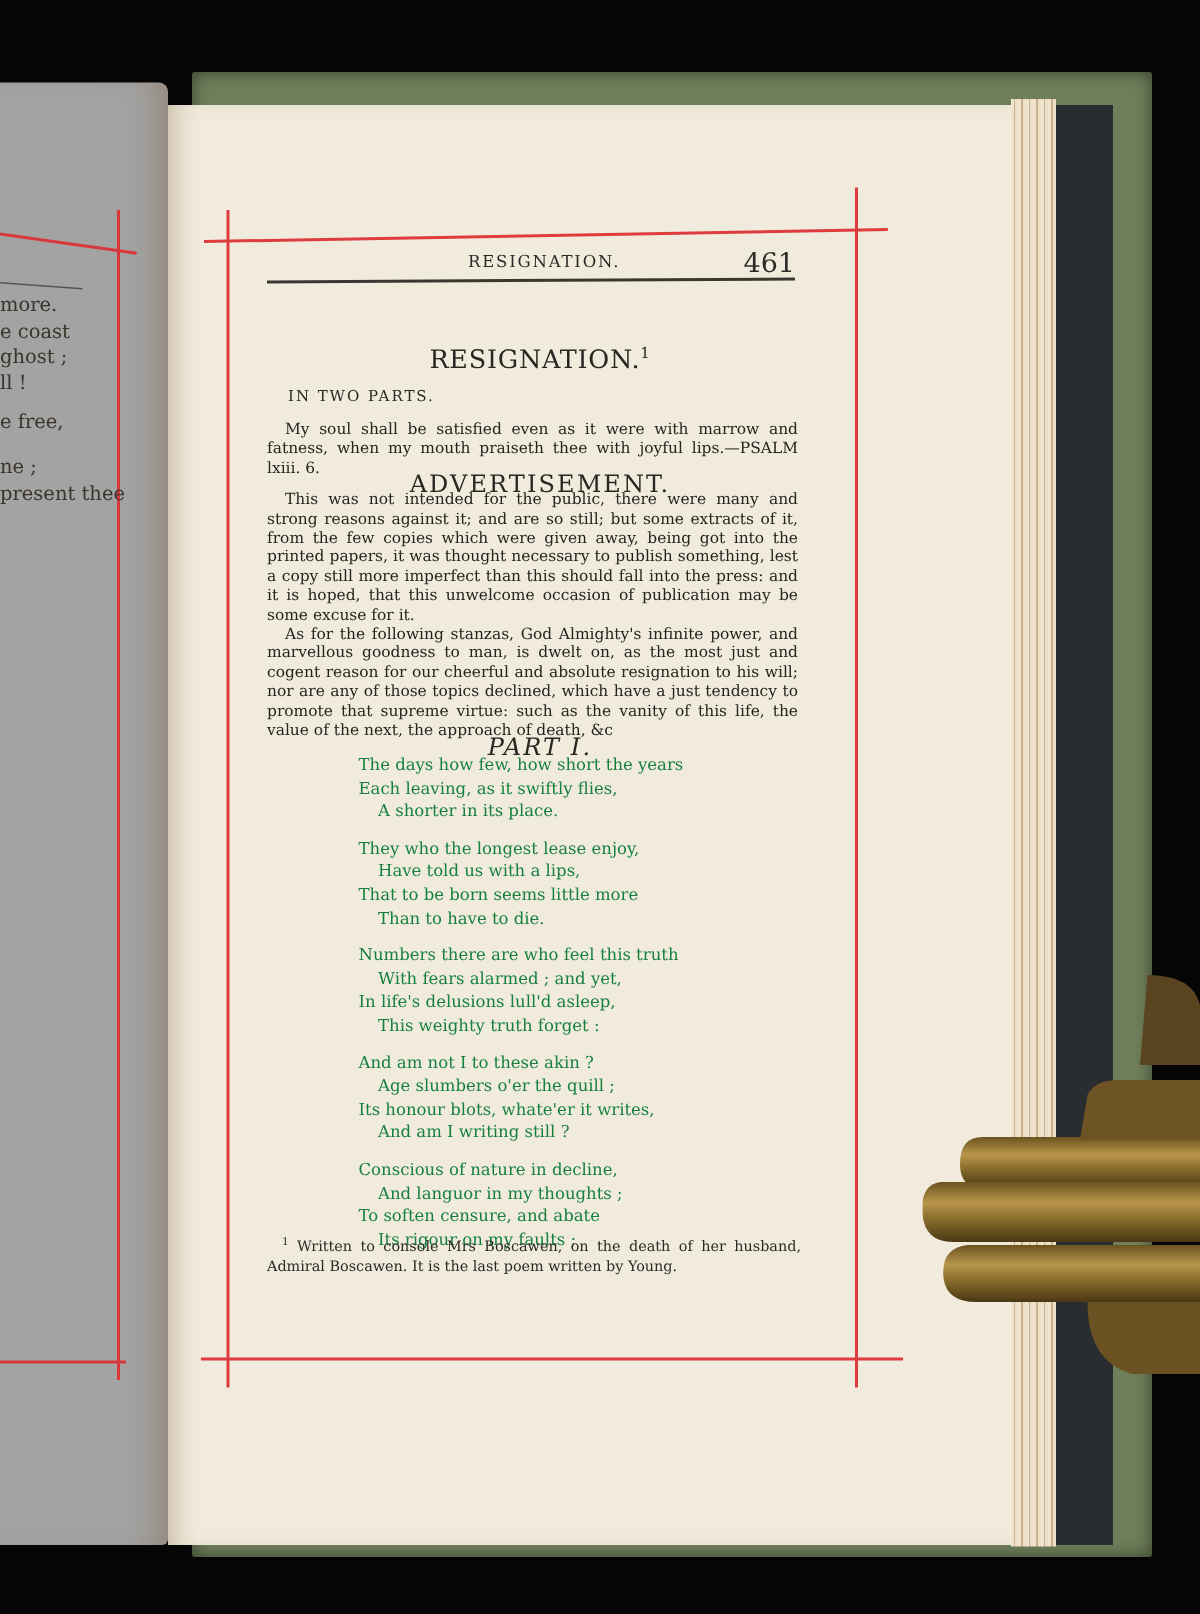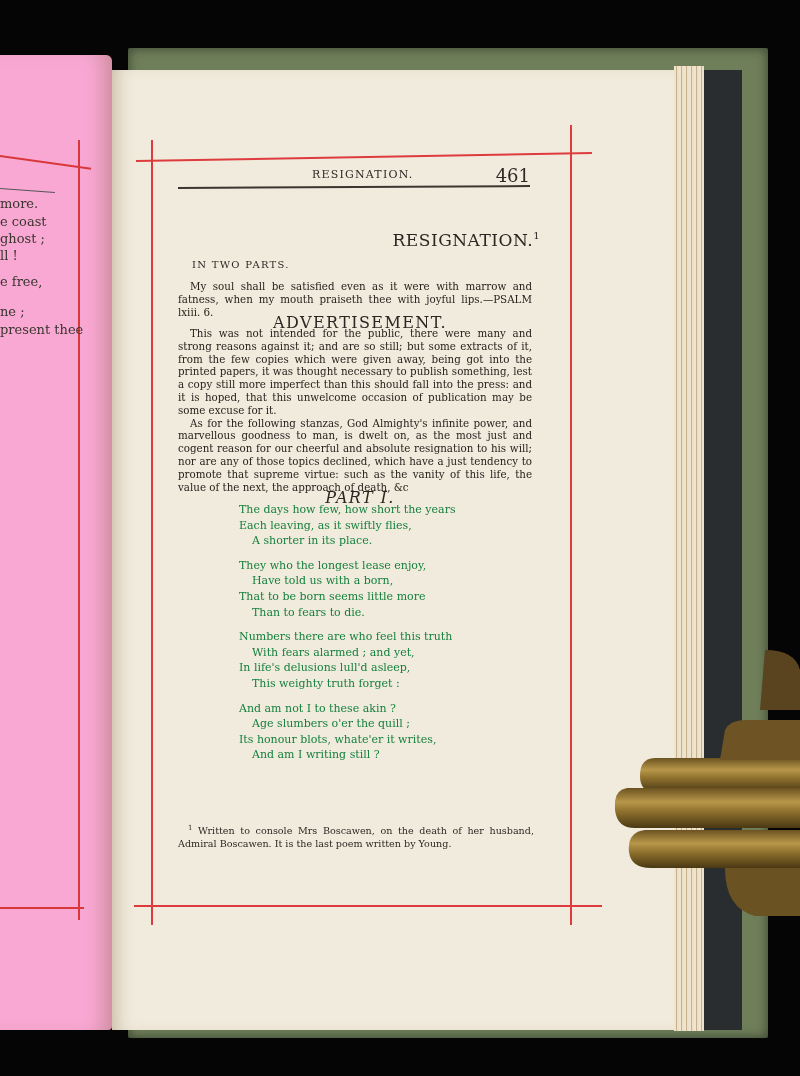--- a/index.html
+++ b/index.html
@@ -4,37 +4,37 @@
 <style>
   html, body { margin:0; padding:0; }
   body { width:800px; height:1076px; background:#050505; position:relative; overflow:hidden;
          font-family:"DejaVu Serif", serif; }
   .abs { position:absolute; }
   
   .cover-green { left:128px; top:48px; width:640px; height:990px; background:#6f7f5a;
                  border-radius:2px; box-shadow: inset 0 0 12px rgba(0,0,0,0.5); }
   .cover-dark { left:700px; top:70px; width:42px; height:960px; background:#2a2d30; }
   
-  .left-page { left:0; top:55px; width:112px; height:975px; background:#f9a8d4;
+  .left-page { left:0; top:55px; width:112px; height:975px; background:#a3a3a3;
                border-radius:0 6px 4px 0; box-shadow: inset -18px 0 20px -10px rgba(120,90,50,0.35); overflow:hidden; }
   .left-page .rule-h { position:absolute; height:2px; background:#d8383a; }
   .left-page .rule-v { position:absolute; width:2px; background:#d8383a; }
   .left-text { position:absolute; left:0; font-size:13px; color:#3a352c; line-height:17px; white-space:nowrap; }
   
   .right-page { left:112px; top:70px; width:574px; height:960px; background:#f1ebdd;
                 box-shadow: inset 14px 0 18px -10px rgba(120,90,50,0.35); }
   .page-edges { left:674px; top:66px; width:30px; height:965px;
                 background:repeating-linear-gradient(90deg,#efe4cf 0 2px,#c9b08c 2px 3px,#ece0c8 3px 5px); }
   .frame-h { position:absolute; height:2px; background:#dd3b3d; }
   .frame-v { position:absolute; width:2px; background:#dd3b3d; }
   .running-head { left:180px; top:168px; width:350px; font-size:11px; letter-spacing:1.2px; color:#2c2a26; }
   .running-head .rh-title { position:absolute; left:132px; top:0; }
   .running-head .rh-page { position:absolute; right:0; top:-3px; font-size:18px; letter-spacing:0; }
   .head-rule { left:178px; top:186px; width:352px; height:1.5px; background:#3a3630; transform:rotate(-0.3deg); }
-  .title { left:180px; top:230px; width:360px; text-align:right; font-size:17px; letter-spacing:0.5px; color:#2a2722; }
+  .title { left:180px; top:230px; width:360px; text-align:center; font-size:17px; letter-spacing:0.5px; color:#2a2722; }
   .title sup { font-size:10px; }
   .subtitle { left:192px; top:259px; width:360px; text-align:left; font-size:10px; letter-spacing:1.3px; color:#2a2722; }
   .prose { left:178px; width:354px; font-size:10.3px; line-height:12.8px; color:#26231e; text-align:justify; }
   .prose p { margin:0; text-indent:12px; }
   .section-head { left:180px; width:360px; text-align:center; font-size:16px; letter-spacing:1.4px; color:#2a2722; }
   .poem { left:239px; width:300px; font-size:11px; line-height:15.6px; color:#15803d; }
   .stanza { margin-bottom:9px; }
   .stanza .line { display:block; white-space:nowrap; }
   .stanza .line.indent { padding-left:13px; }
   .footnote { left:178px; top:822px; width:356px; font-size:9.6px; line-height:13px; color:#2c2924; text-align:justify; }
@@ -91,35 +91,41 @@
 <div class="abs section-head" style="top:488px;font-style:italic;">PART I.</div>
 
 <div class="abs poem" style="top:502px;">
   <div class="stanza">
     <span class="line">The days how few, how short the years</span>
     <span class="line">Each leaving, as it swiftly flies,</span>
     <span class="line indent">A shorter in its place.</span>
   </div>
   <div class="stanza">
     <span class="line">They who the longest lease enjoy,</span>
-    <span class="line indent">Have told us with a born,</span>
+    <span class="line indent">Have told us with a lips,</span>
     <span class="line">That to be born seems little more</span>
-    <span class="line indent">Than to fears to die.</span>
+    <span class="line indent">Than to have to die.</span>
   </div>
   <div class="stanza">
     <span class="line">Numbers there are who feel this truth</span>
     <span class="line indent">With fears alarmed ; and yet,</span>
     <span class="line">In life's delusions lull'd asleep,</span>
     <span class="line indent">This weighty truth forget :</span>
   </div>
   <div class="stanza">
     <span class="line">And am not I to these akin ?</span>
     <span class="line indent">Age slumbers o'er the quill ;</span>
     <span class="line">Its honour blots, whate'er it writes,</span>
     <span class="line indent">And am I writing still ?</span>
+  </div>
+  <div class="stanza">
+    <span class="line">Conscious of nature in decline,</span>
+    <span class="line indent">And languor in my thoughts ;</span>
+    <span class="line">To soften censure, and abate</span>
+    <span class="line indent">Its rigour on my faults ;</span>
   </div>
 </div>
 
 <div class="abs footnote">
   <sup style="font-size:7px;padding-left:10px;">1</sup>
   <span>Written to console Mrs Boscawen, on the death of her husband, Admiral Boscawen.   It is the last poem written by Young.</span>
 </div>
 
 <svg class="abs hand" viewBox="0 0 185 300">
   <defs>

